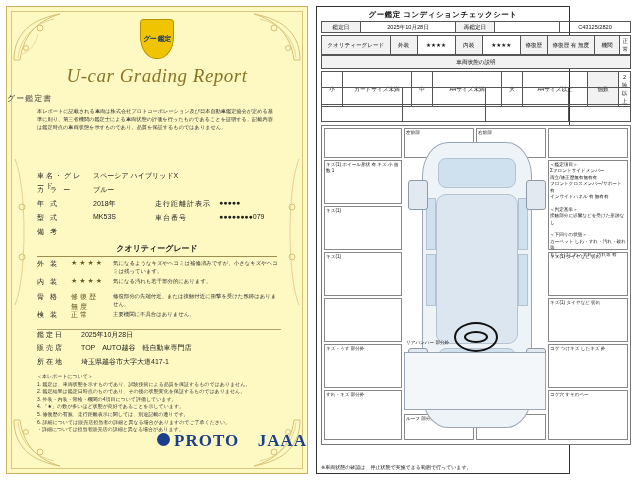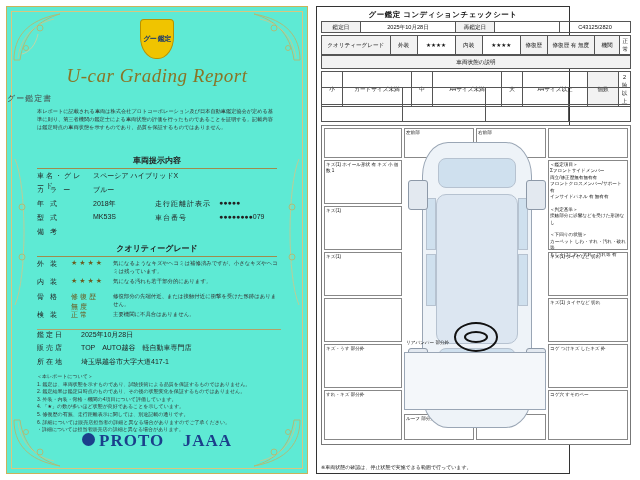--- a/index.html
+++ b/index.html
@@ -6,21 +6,21 @@
   body{
     width:640px;height:480px;background:#ffffff;
     font-family:"Liberation Sans","DejaVu Sans",sans-serif;
     color:#222;overflow:hidden;
   }
   .page{position:relative;width:640px;height:480px;background:#fff;}
 
   
   .cert{
     position:absolute;left:6px;top:6px;width:302px;height:468px;
-    border:1px solid #c9b35a;background:#5eead4;
+    border:1px solid #c9b35a;background:#fef9c3;
     box-sizing:border-box;
   }
   .cert-inner{
     position:absolute;left:4px;top:4px;right:4px;bottom:4px;
     border:1px solid #d9c77f;box-sizing:border-box;
   }
   
   .flourish{position:absolute;width:54px;height:54px;opacity:.75;}
   .fl-tl{left:3px;top:3px;}
   .fl-tr{right:3px;top:3px;transform:scaleX(-1);}
@@ -70,21 +70,21 @@
   .kv2 .v2{position:absolute;left:182px;top:0;}
 
   .stars{color:#6b5a1e;letter-spacing:2px;font-size:7px;}
   .note{font-size:5.4px;color:#333;line-height:8px;}
 
   .footer-note{
     position:absolute;left:30px;right:26px;top:352px;
     font-size:5px;line-height:7.6px;color:#333;
   }
   .logos{
-    position:absolute;left:0;right:0;bottom:22px;text-align:center;
+    position:absolute;left:0;right:0;bottom:22px;text-align:right;
   }
   .logo-proto{
     display:inline-block;font-family:"Liberation Serif",serif;
     font-weight:bold;font-size:17px;color:#1b3f8b;letter-spacing:1px;
     vertical-align:middle;
   }
   .logo-dot{
     display:inline-block;width:13px;height:13px;border-radius:50%;
     background:#1b3f8b;vertical-align:middle;margin:0 4px 3px 0;
   }
@@ -198,21 +198,20 @@
       <div class="shield">
           <span>グー
 鑑定</span>
         </div>
     </div>
 
     <div class="cert-title">U-car Grading Report</div>
     <div class="cert-sub">グー鑑定書</div>
     <div class="cert-desc">本レポートに記載される車両は株式会社プロトコーポレーション及び日本自動車鑑定協会が定める基準に則り、第三者機関の鑑定士による車両状態の評価を行ったものであることを証明する。記載内容は鑑定時点の車両状態を示すものであり、品質を保証するものではありません。</div>
 
-    <div class="sec-title" style="top:148px">車両提示内容</div>
 
     <div class="kv" style="left:30px;top:164px;right:30px;">
       <span class="k">車名・グレード</span>
       <span class="v">スペーシア ハイブリッドX</span>
     </div>
     <div class="kv" style="left:30px;top:178px;right:30px;">
       <span class="k">カ ラ ー</span>
       <span class="v">ブルー</span>
     </div>
     <div class="kv kv2" style="left:30px;top:192px;right:30px;">

